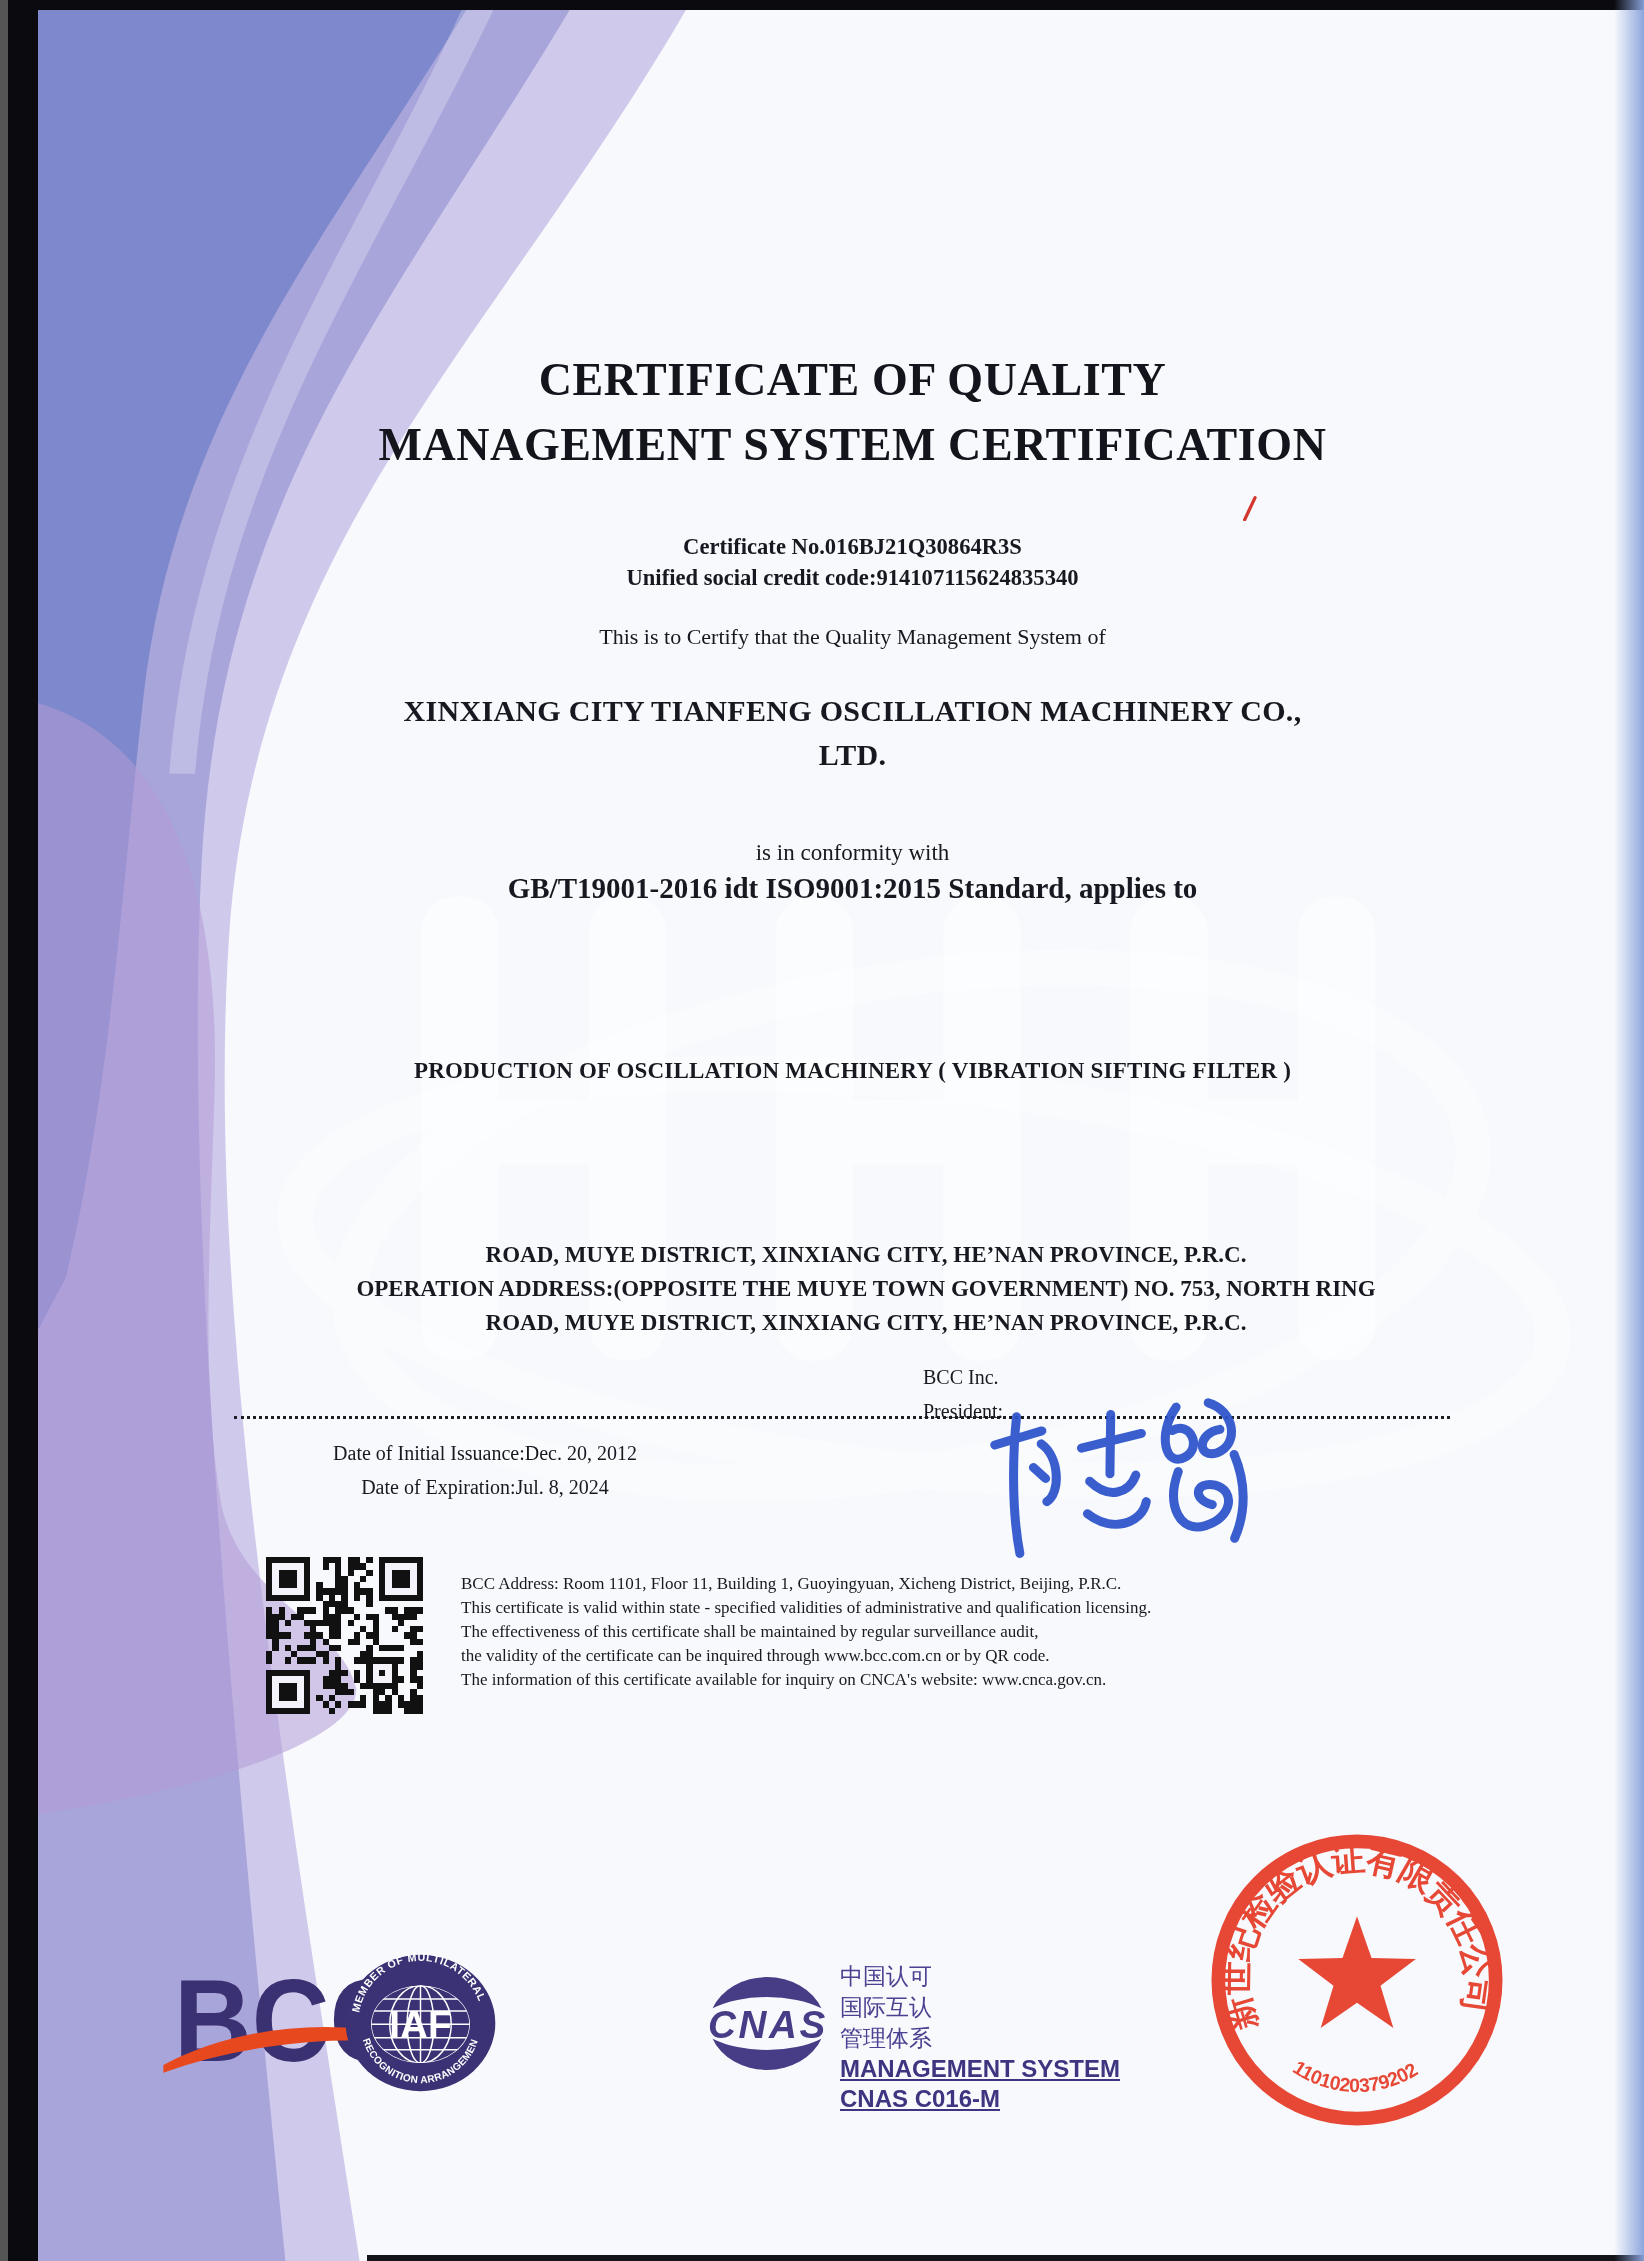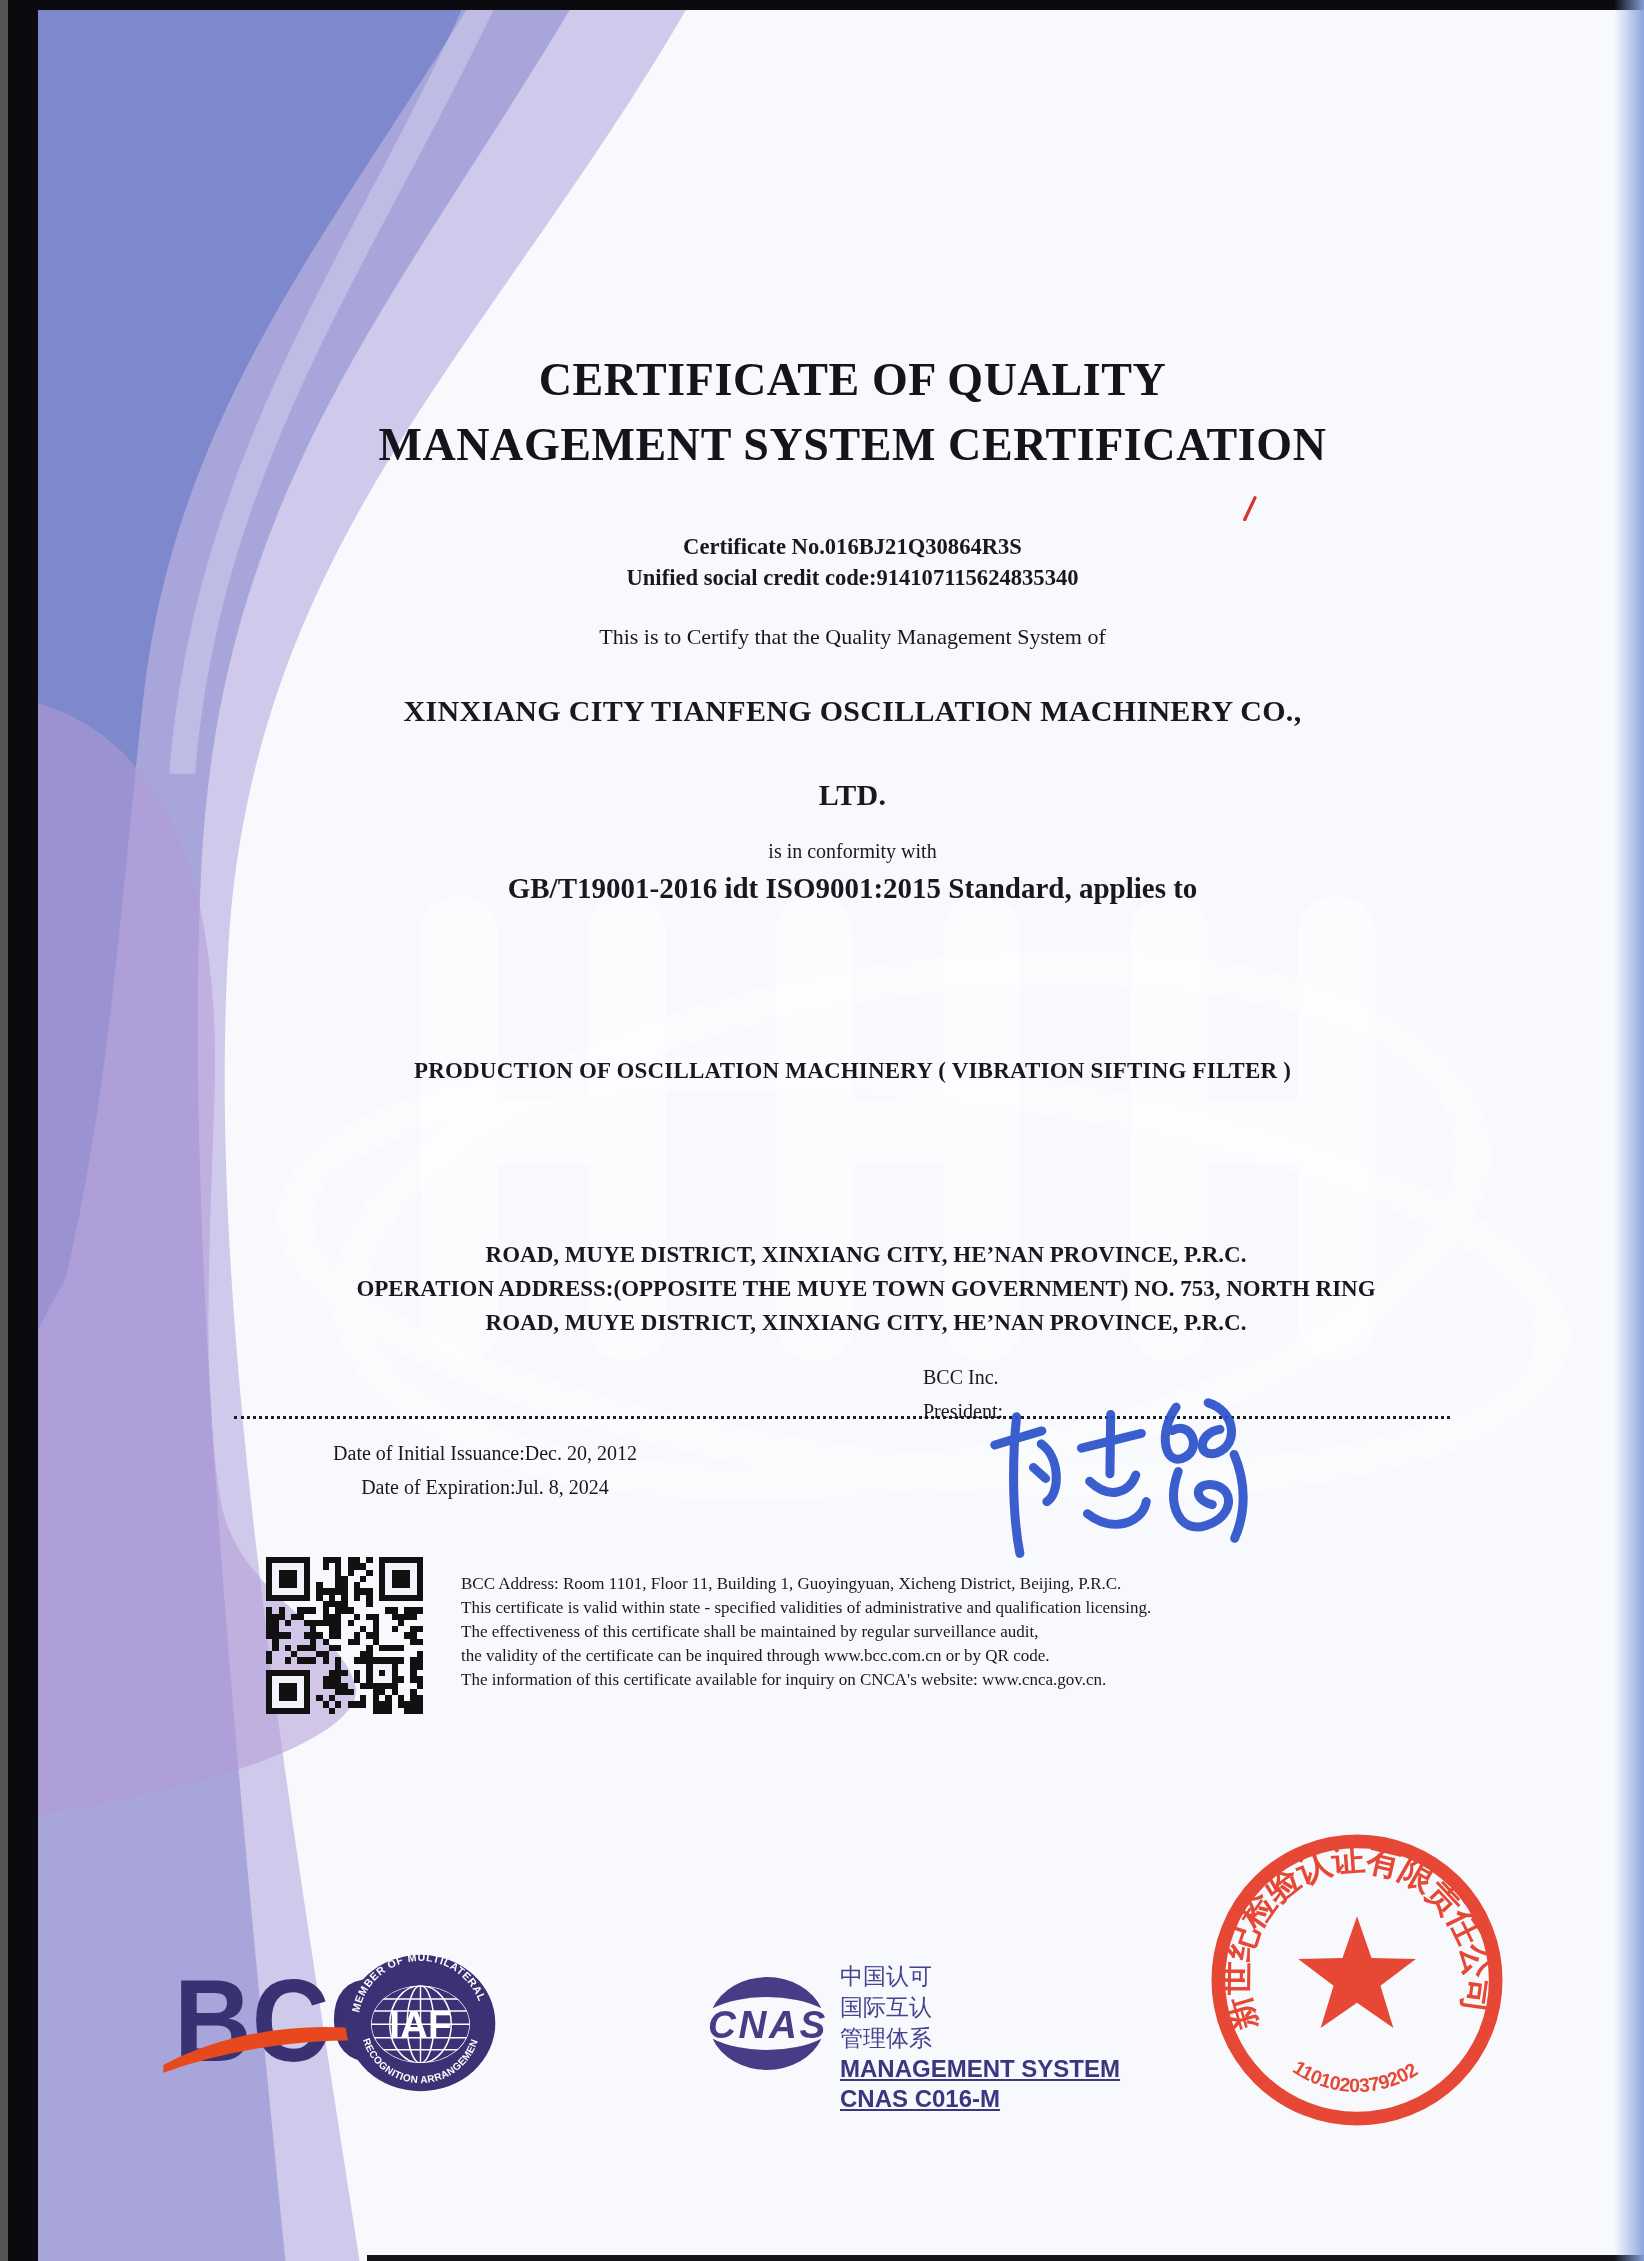--- a/index.html
+++ b/index.html
@@ -12,21 +12,21 @@
   .left-bar{left:0;top:0;width:30px;height:2261px;background:#0b0b0f;}
   .bottom-bar{left:359px;top:2255px;width:1286px;height:6.4px;background:#14141a;}
   .right-strip{left:1606px;top:0;width:39px;height:2261px;
     background:linear-gradient(to right,rgba(255,255,255,0),#8aa3dc 80%,#7a94d4);}
   
   .cline{left:206px;width:1277px;text-align:center;white-space:nowrap;}
   .t-title{font-size:46px;font-weight:bold;letter-spacing:0.6px;color:#14141c;}
   .t-certno{font-size:22.6px;font-weight:bold;}
   .t-plain{font-size:22px;}
   .t-company{font-size:30px;font-weight:bold;letter-spacing:0.3px;}
-  .t-conf{font-size:20px;}
+  .t-conf{font-size:23px;}
   .t-std{font-size:29px;font-weight:bold;}
   .t-scope{font-size:23px;font-weight:bold;letter-spacing:0.2px;}
   .addr{left:271px;top:1238px;width:1174px;text-align:center;font-size:23px;font-weight:bold;line-height:34px;}
   .dotline{left:226px;top:1416px;width:1216px;height:0;border-top:3.2px dotted #1d1d24;}
   .dates{left:193px;top:1436px;width:568px;text-align:center;font-size:20px;line-height:34px;}
   .issuer{left:915px;top:1360px;font-size:20px;line-height:34px;}
   .fineprint{left:453px;top:1572px;width:697px;font-size:17px;line-height:24px;}
   
   .wm{pointer-events:none;}
   
@@ -80,21 +80,21 @@
 
   <div class="abs cline t-certno" style="top:534px;">Certificate No.016BJ21Q30864R3S</div>
   <div class="abs cline t-certno" style="top:565px;">Unified social credit code:914107115624835340</div>
 
   <svg class="abs" style="left:1234px;top:495px;" width="17" height="26" viewBox="0 0 26 40">
     <path d="M4,38 L20,4" stroke="#d4352c" stroke-width="5" fill="none" stroke-linecap="round"></path>
   </svg>
 
   <div class="abs cline t-plain" style="top:624px;">This is to Certify that the Quality Management System of</div>
   <div class="abs cline t-company" style="top:694px;">XINXIANG CITY TIANFENG OSCILLATION MACHINERY CO.,</div>
-  <div class="abs cline t-company" style="top:778px;text-align:center;">LTD.</div>
+  <div class="abs cline t-company" style="top:738px;text-align:center;">LTD.</div>
 
   <div class="abs cline t-conf" style="top:840px;">is in conformity with</div>
   <div class="abs cline t-std" style="top:872px;">GB/T19001-2016 idt ISO9001:2015 Standard, applies to</div>
 
   <div class="abs cline t-scope" style="top:1058px;">PRODUCTION OF OSCILLATION MACHINERY ( VIBRATION SIFTING FILTER )</div>
 
   <div class="abs addr">
     <div>ROAD, MUYE DISTRICT, XINXIANG CITY, HE’NAN PROVINCE, P.R.C.</div>
     <div>OPERATION ADDRESS:(OPPOSITE THE MUYE TOWN GOVERNMENT) NO. 753, NORTH RING</div>
     <div>ROAD, MUYE DISTRICT, XINXIANG CITY, HE’NAN PROVINCE, P.R.C.</div>

